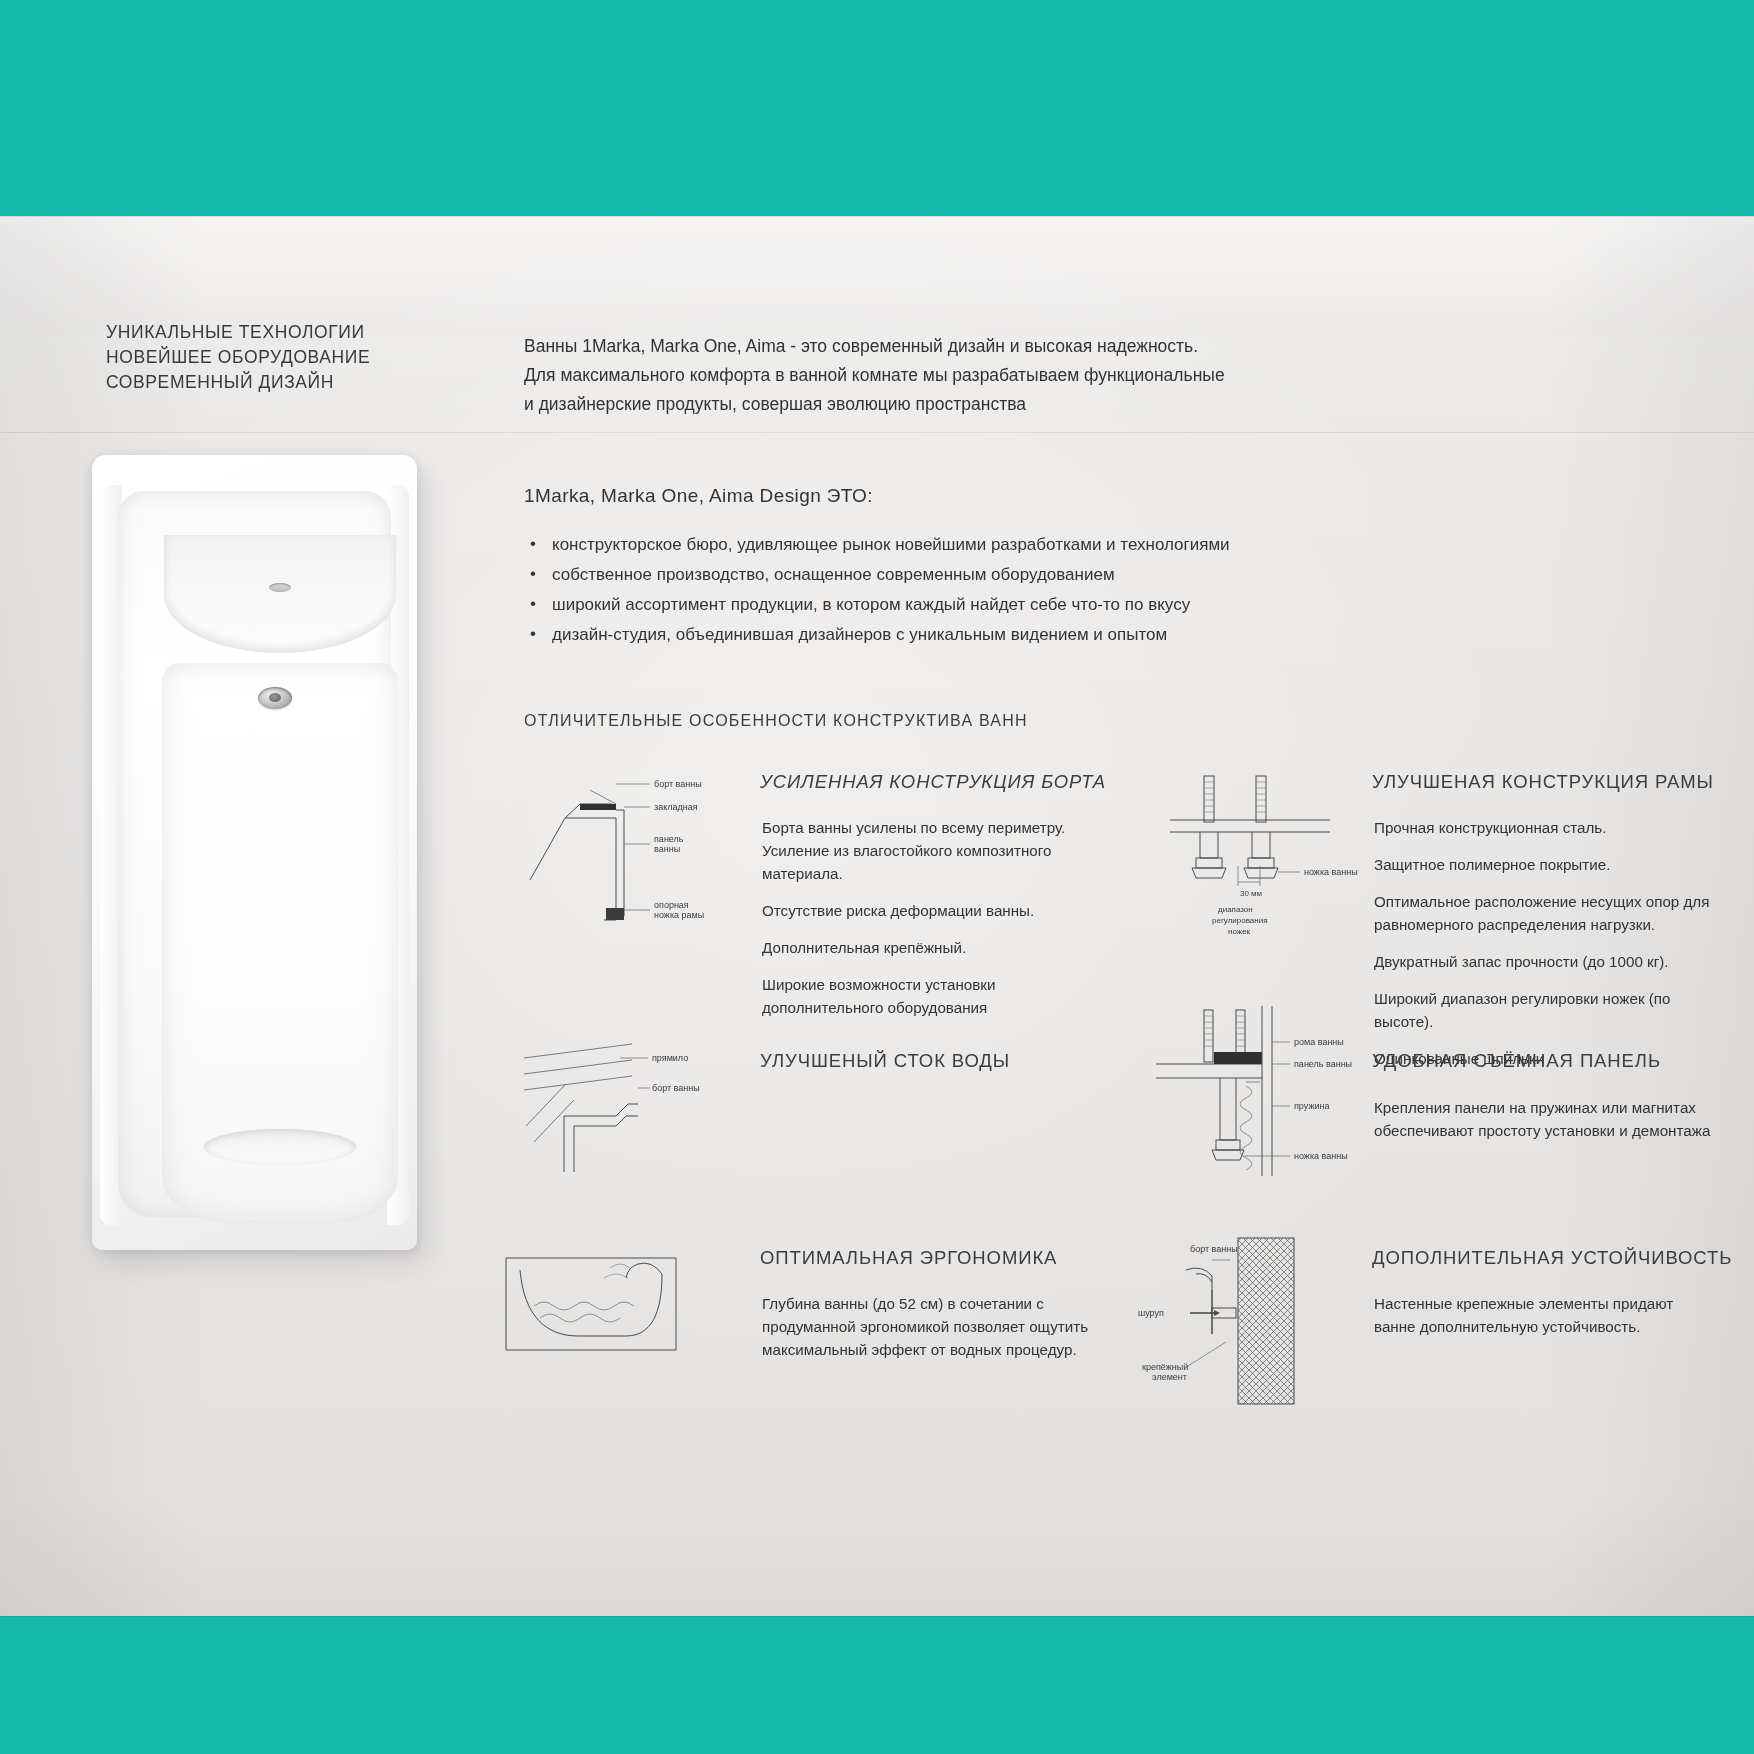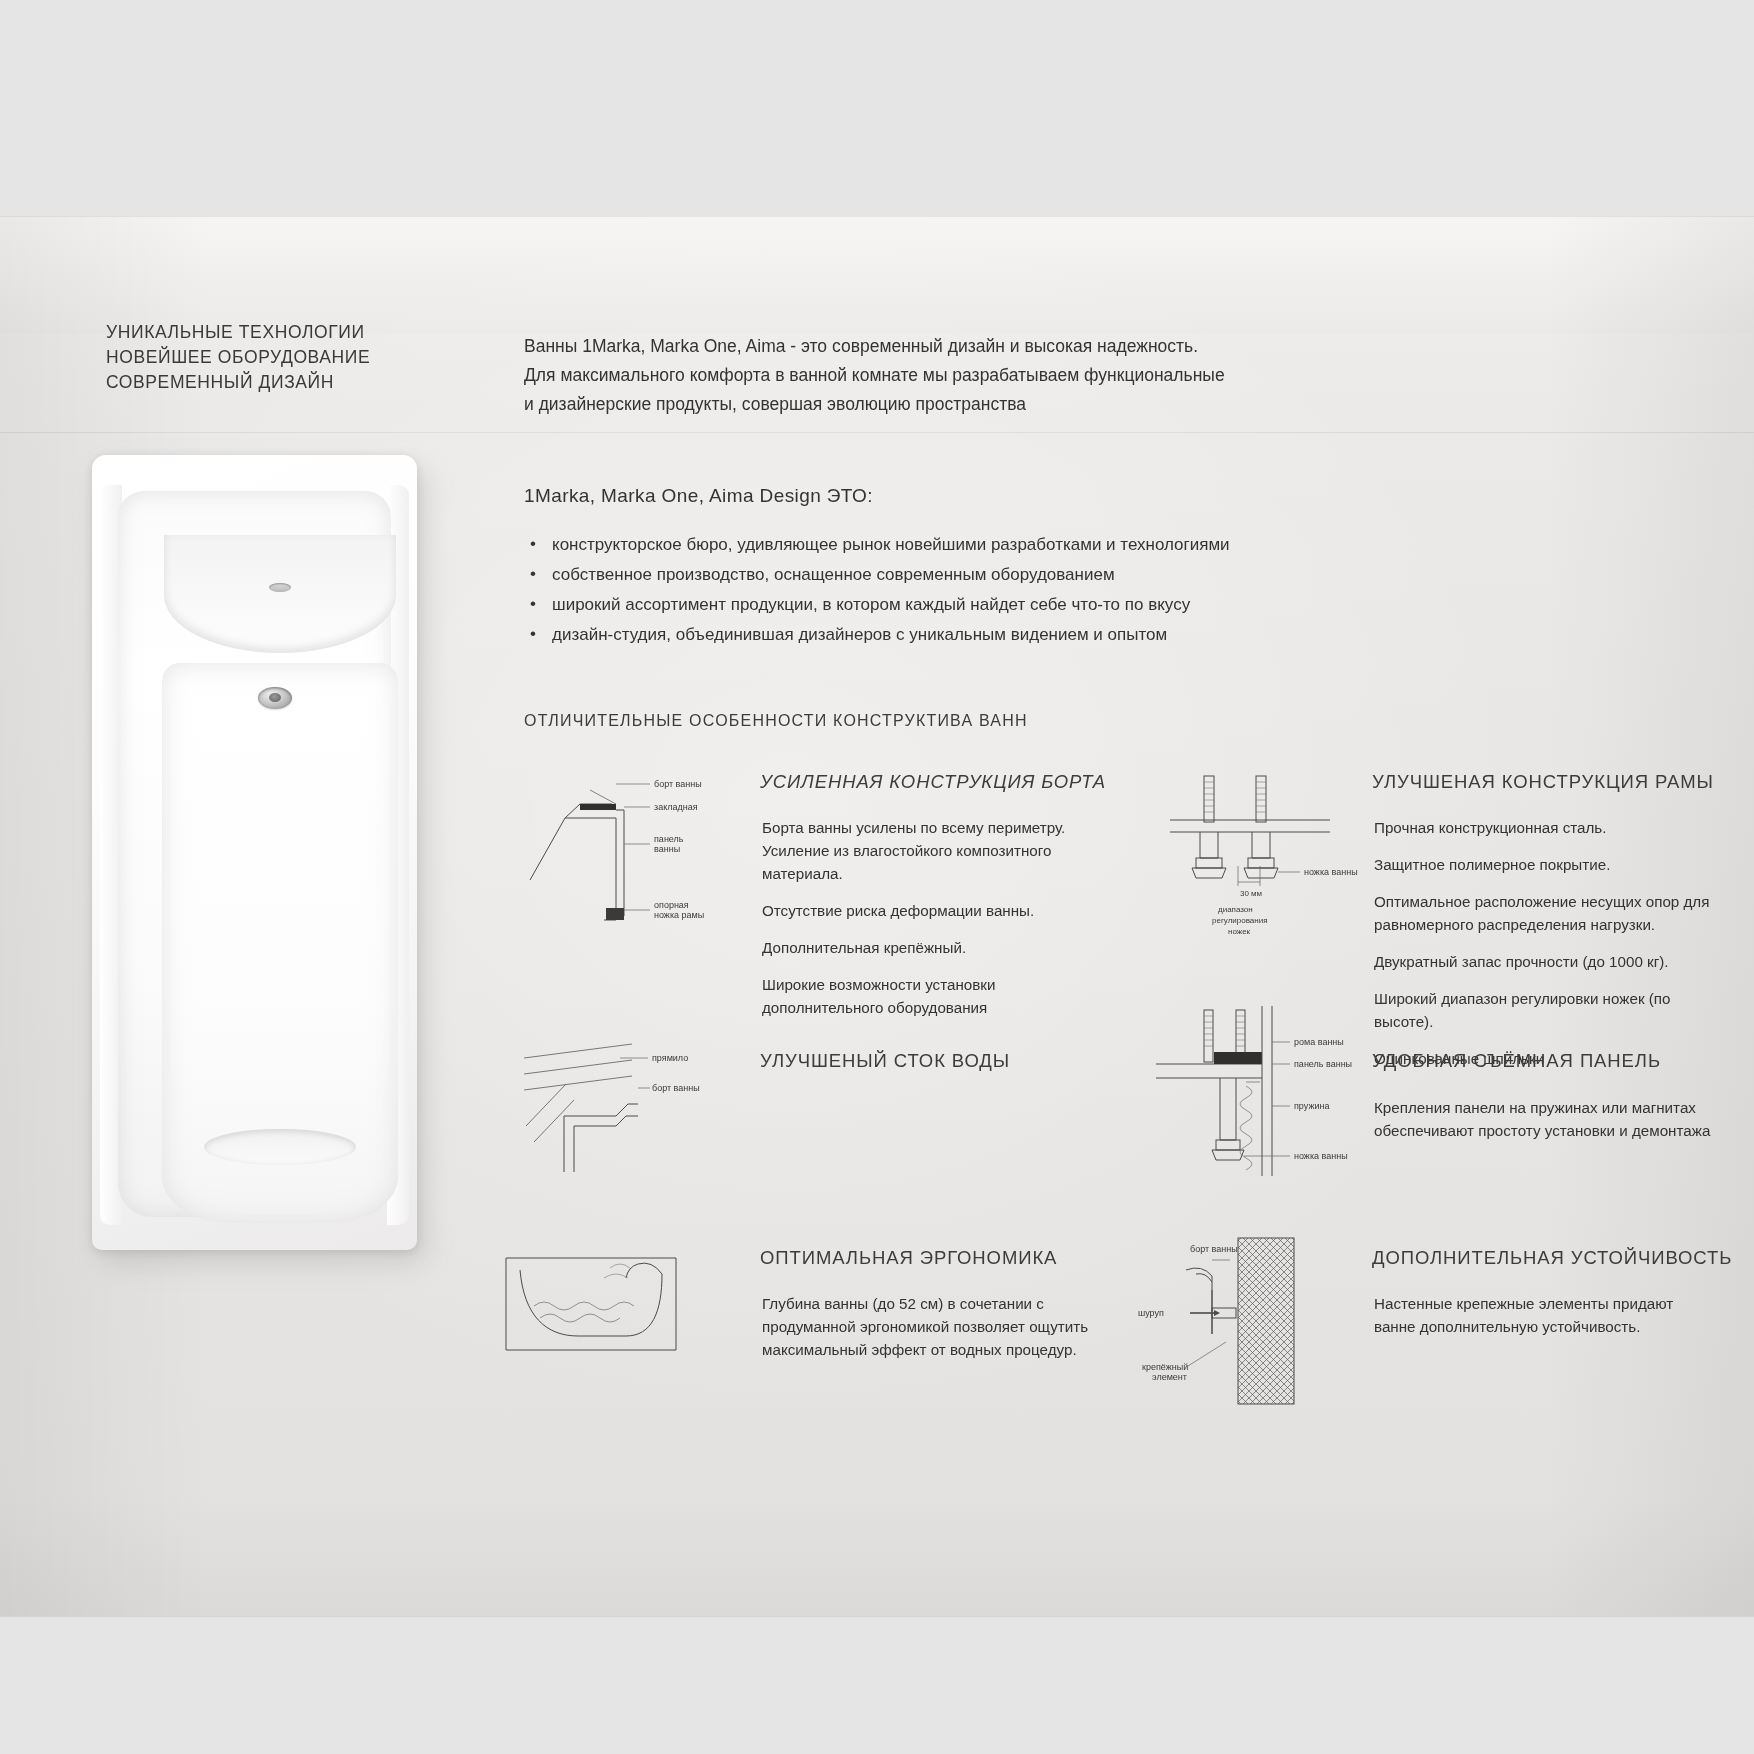--- a/index.html
+++ b/index.html
@@ -4,21 +4,21 @@
 <style>
   html,body{margin:0;padding:0;}
   body{
     width:1754px;height:1754px;
     background:#ffffff;
     font-family:"Liberation Sans", sans-serif;
     overflow:hidden;
   }
   #page{
     position:absolute;left:0;top:0;width:1754px;height:1754px;
-    background:#e5e5e5;
+    background:#14b8a6;
   }
   
   .sheet{
     position:absolute;
     left:0px;top:216px;width:1754px;height:1400px;
     background:
       linear-gradient(180deg,#efeeec 0%, #eceae8 14%, #e9e7e5 40%, #e6e4e2 70%, #e3e1df 100%);
   }
   .sheet:before{
     content:"";position:absolute;left:0;top:0;right:0;height:118px;

